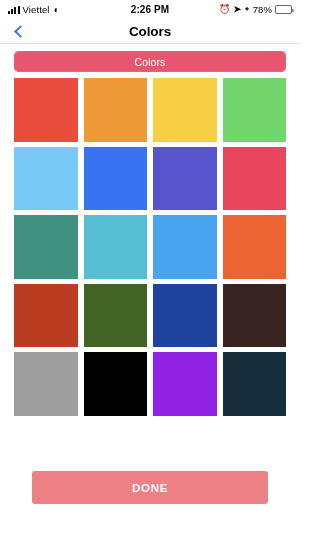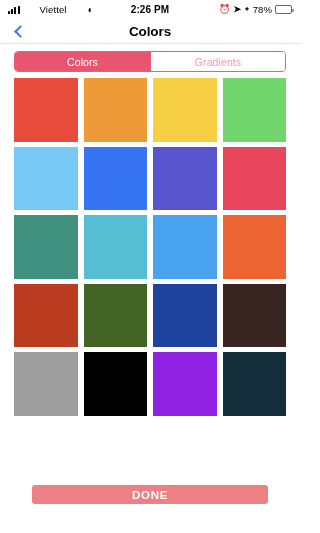--- a/index.html
+++ b/index.html
@@ -24,21 +24,21 @@
     height: 19px;
     flex: 0 0 19px;
     display: flex;
     align-items: center;
     padding: 0 8px;
     font-size: 9.5px;
     font-weight: bold;
     color: #000;
     letter-spacing: 0.1px;
   }
-  .sb-left { display: flex; align-items: center; gap: 20px; flex: 1 1 0; }
+  .sb-left { display: flex; align-items: center; gap: 3px; flex: 1 1 0; }
   .sb-center { flex: 0 0 auto; display: flex; justify-content: flex-start; }
   .sb-right { display: flex; align-items: center; gap: 3px; flex: 1 1 0; justify-content: flex-end; }
   .signal { display: inline-flex; align-items: flex-end; gap: 1.2px; height: 8px; }
   .signal i { display: block; width: 2px; background: #000; border-radius: 0.5px; }
   .signal i:nth-child(1) { height: 3px; }
   .signal i:nth-child(2) { height: 4.5px; }
   .signal i:nth-child(3) { height: 6.2px; }
   .signal i:nth-child(4) { height: 8px; }
   .carrier { font-size: 9.5px; font-weight: normal; color: #000; }
   .wifi { font-size: 10px; line-height: 1; }
@@ -133,21 +133,21 @@
     position: absolute;
     inset: 0;
     display: block;
   }
 
   
   .spacer { flex: 1 1 auto; }
   .footer { padding: 0 32px 29px 32px; }
   .done-btn {
     width: 100%;
-    height: 19px;
+    height: 33px;
     background: #ec8084;
     border: none;
     border-radius: 3px;
     color: #ffffff;
     font-size: 11.5px;
     font-weight: bold;
     letter-spacing: 0.7px;
     cursor: pointer;
     font-family: "Liberation Sans", sans-serif;
   }
@@ -183,21 +183,20 @@
   <div class="navbar">
     <div class="back-btn">
       <div class="chev"></div>
     </div>
     <div class="nav-title">Colors</div>
   </div>
 
   <div class="seg-wrap">
     <div class="segmented" id="segmented" style="border-color: rgb(236, 93, 121);">
         <div class="seg active" style="background: rgb(232, 85, 111);">Colors</div>
-        <div class="seg" style="color: rgb(240, 156, 174);">Gradients</div>
       </div>
   </div>
 
   <div class="grid-wrap">
     <div class="grid" id="grid">
         <div class="swatch">
           <span style="background: rgb(233, 75, 60);"></span>
         </div>
         <div class="swatch">
           <span style="background: rgb(237, 155, 56);"></span>

